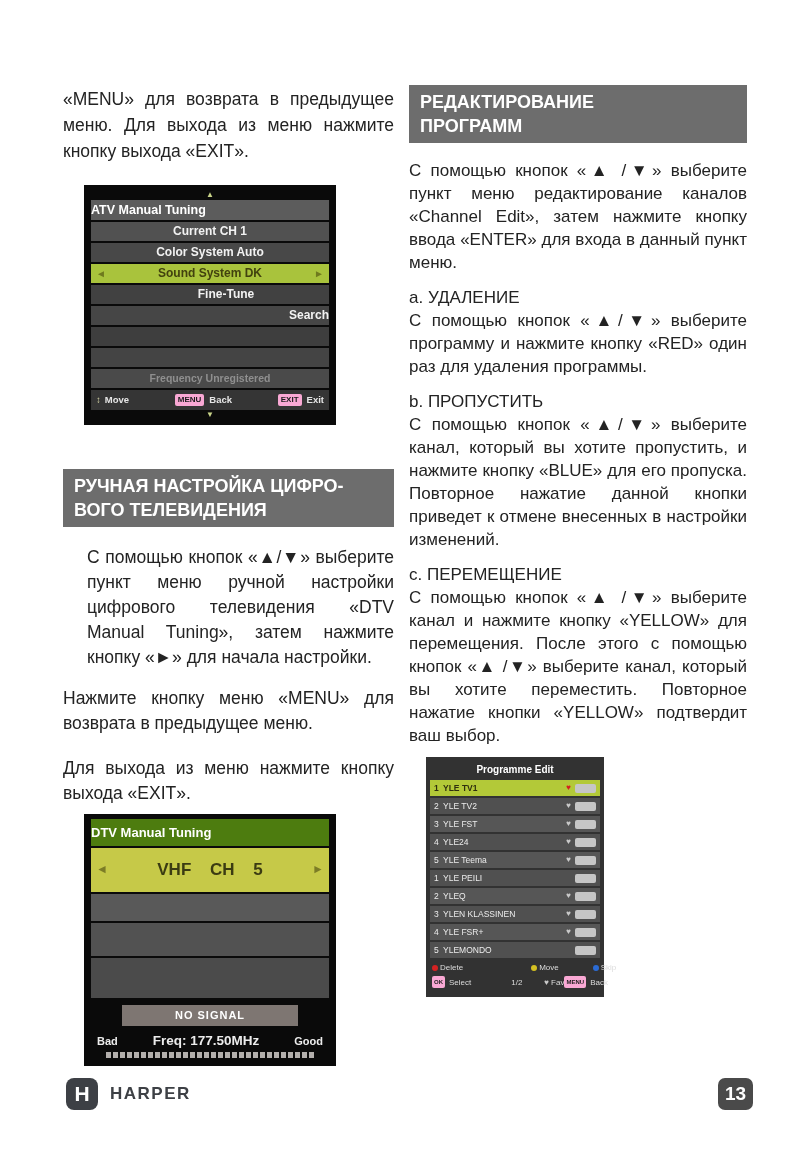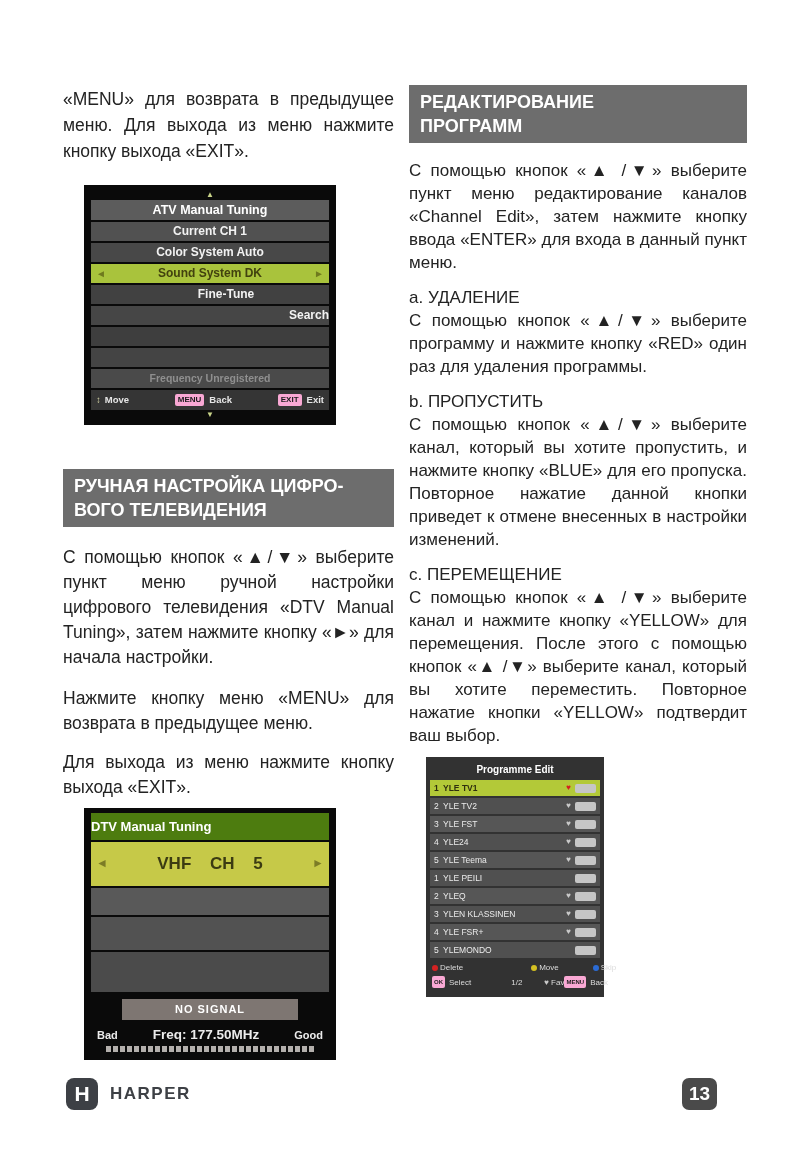--- a/index.html
+++ b/index.html
@@ -18,21 +18,21 @@
   .sub-heading{font-size:17px;line-height:23px;margin:12px 0 0 0;}
 
   
   .tvshot{background:#0a0a0a;box-sizing:border-box;}
   .kbadge{display:inline-block;background:#f9a8d4;color:#1c1c1c;font-size:8px;font-weight:bold;
         padding:1px 3px;border-radius:2px;vertical-align:middle;margin-right:3px;line-height:10px;}
 
   
   .atv{width:252px;margin:21px 0 0 21px;padding:5px 7px;}
   .tv-arrow{text-align:center;color:#c9d489;font-size:8px;line-height:10px;}
-  .atv-title{background:#5c5c5c;color:#fff;font-weight:bold;font-size:12.5px;text-align:center;
+  .atv-title{background:#5c5c5c;color:#fff;font-weight:bold;font-size:12.5px;
         line-height:20px;margin-bottom:2px;}
   .atv-row{font-size:12px;font-weight:bold;color:#f2f2f2;text-align:center;line-height:19px;
         margin-bottom:2px;background:#4e4e4e;}
   .atv-row.r1{background:#515151;} .atv-row.r2{background:#484848;}
   .atv-row.r4{background:#414141;padding-left:32px;} .atv-row.r5{background:#464646;text-align:right;}
   .atv-row.empty{background:#3e3e3e;height:19px;}
   .atv-row.empty.e2{background:#444444;}
   .atv-row.selected{background:#a9c33c;color:#42420f;position:relative;}
   .atv-row.selected .nav-arrow{position:absolute;top:0;font-size:10px;color:#6f7a1e;}
   .nav-arrow.left{left:5px;} .nav-arrow.right{right:5px;}
@@ -80,21 +80,21 @@
   .pe-legend .kbadge{font-size:6px;padding:1px 2px;margin-right:2px;}
   .fav-ico{color:#c9c9c9;font-size:8px;}
   .sp1{margin-left:68px;} .sp2{margin-left:34px;}
   .r2sp1{margin-left:40px;} .r2sp2{margin-left:22px;} .r2sp3{margin-left:auto;}
 
   
   .brand{position:absolute;left:66px;top:1078px;display:flex;align-items:center;}
   .brand-mark{width:32px;height:32px;background:#3d4045;border-radius:8px;color:#fff;
         font-weight:bold;font-size:21px;display:flex;align-items:center;justify-content:center;}
   .brand-text{margin-left:12px;font-weight:bold;font-size:17px;color:#3d4045;letter-spacing:1.5px;}
-  .page-badge{position:absolute;left:682px;top:1078px;width:35px;height:32px;background:#4a4a4a;
+  .page-badge{position:absolute;left:718px;top:1078px;width:35px;height:32px;background:#4a4a4a;
         border-radius:7px;color:#fff;font-weight:bold;font-size:19px;
         display:flex;align-items:center;justify-content:center;}
 </style>
 </head>
 <body>
 
 <div class="page">
 
   <div class="col-left">
 
@@ -128,23 +128,23 @@
             <span class="kbadge">EXIT</span>
             <span>Exit</span>
           </span>
       </div>
       <div class="tv-arrow">▼</div>
     </div>
 
     <div class="section-header" style="margin-top:44px;">РУЧНАЯ НАСТРОЙКА ЦИФРО-
 ВОГО ТЕЛЕВИДЕНИЯ</div>
 
-    <p class="body-text" style="margin-top:18px;line-height:25px;">С помощью кнопок «▲/▼» выберите пункт меню ручной настройки цифрового телевидения «DTV Manual Tuning», затем нажмите кнопку «►» для начала настройки.</p>
+    <p class="body-text" style="margin-top:18px;line-height:25px;margin-left:24px;">С помощью кнопок «▲/▼» выберите пункт меню ручной настройки цифрового телевидения «DTV Manual Tuning», затем нажмите кнопку «►» для начала настройки.</p>
     <p class="body-text" style="margin-top:16px;line-height:25px;">Нажмите кнопку меню «MENU» для возврата в предыдущее меню.</p>
-    <p class="body-text" style="margin-top:14px;line-height:25px;">Для выхода из меню нажмите кнопку выхода «EXIT».</p>
+    <p class="body-text" style="margin-top:20px;line-height:25px;">Для выхода из меню нажмите кнопку выхода «EXIT».</p>
 
     <div class="tvshot dtv">
       <div class="dtv-title">DTV Manual Tuning</div>
       <div class="dtv-channel">
         <span class="nav-arrow left">◄</span>
         <span>VHF CH 5</span>
         <span class="nav-arrow right">►</span>
       </div>
       <div class="gray-row g1"></div>
       <div class="gray-row g2"></div>

